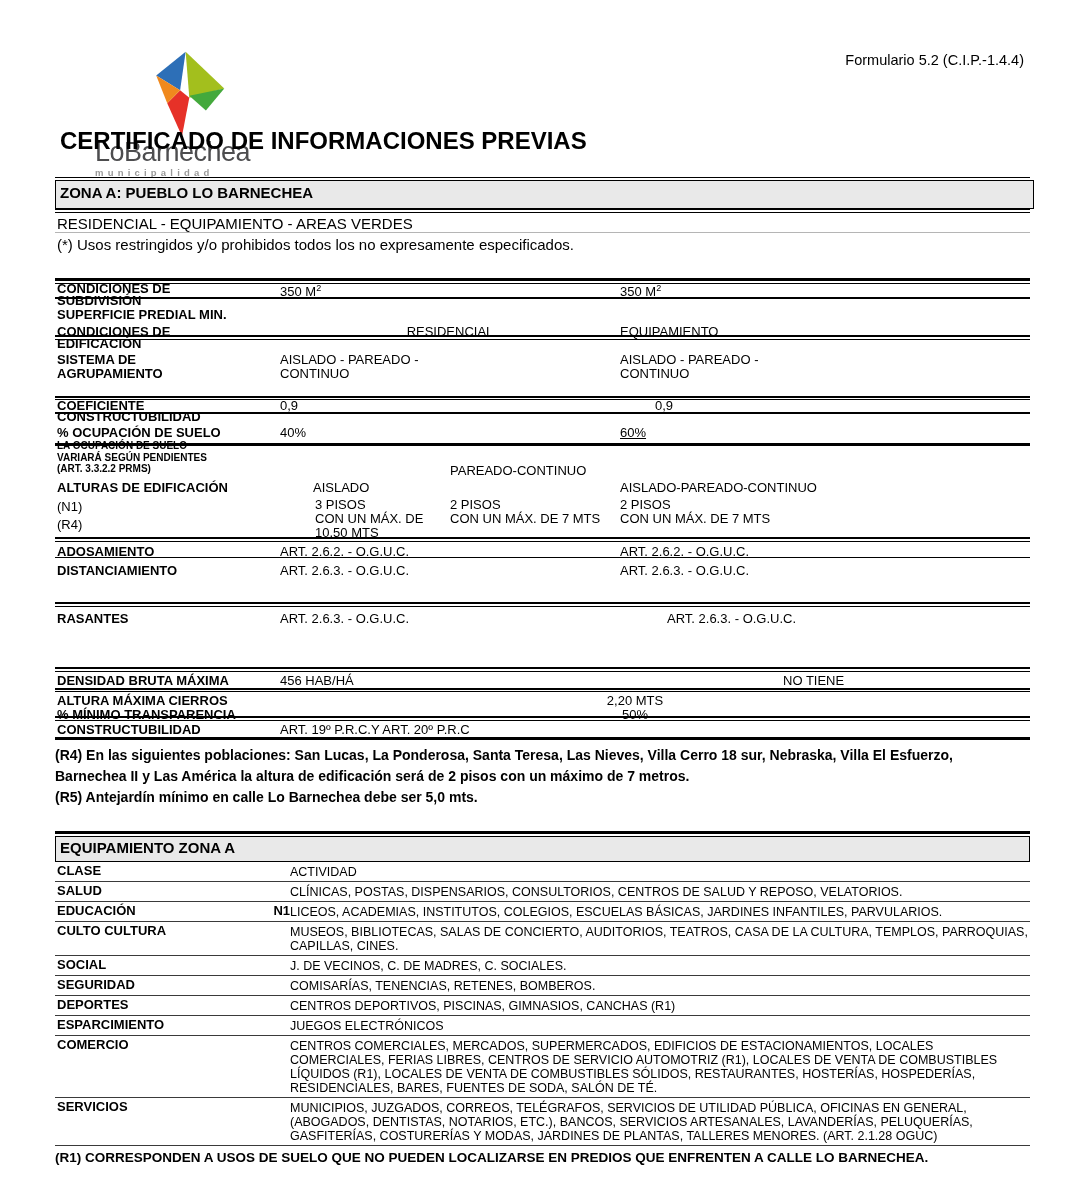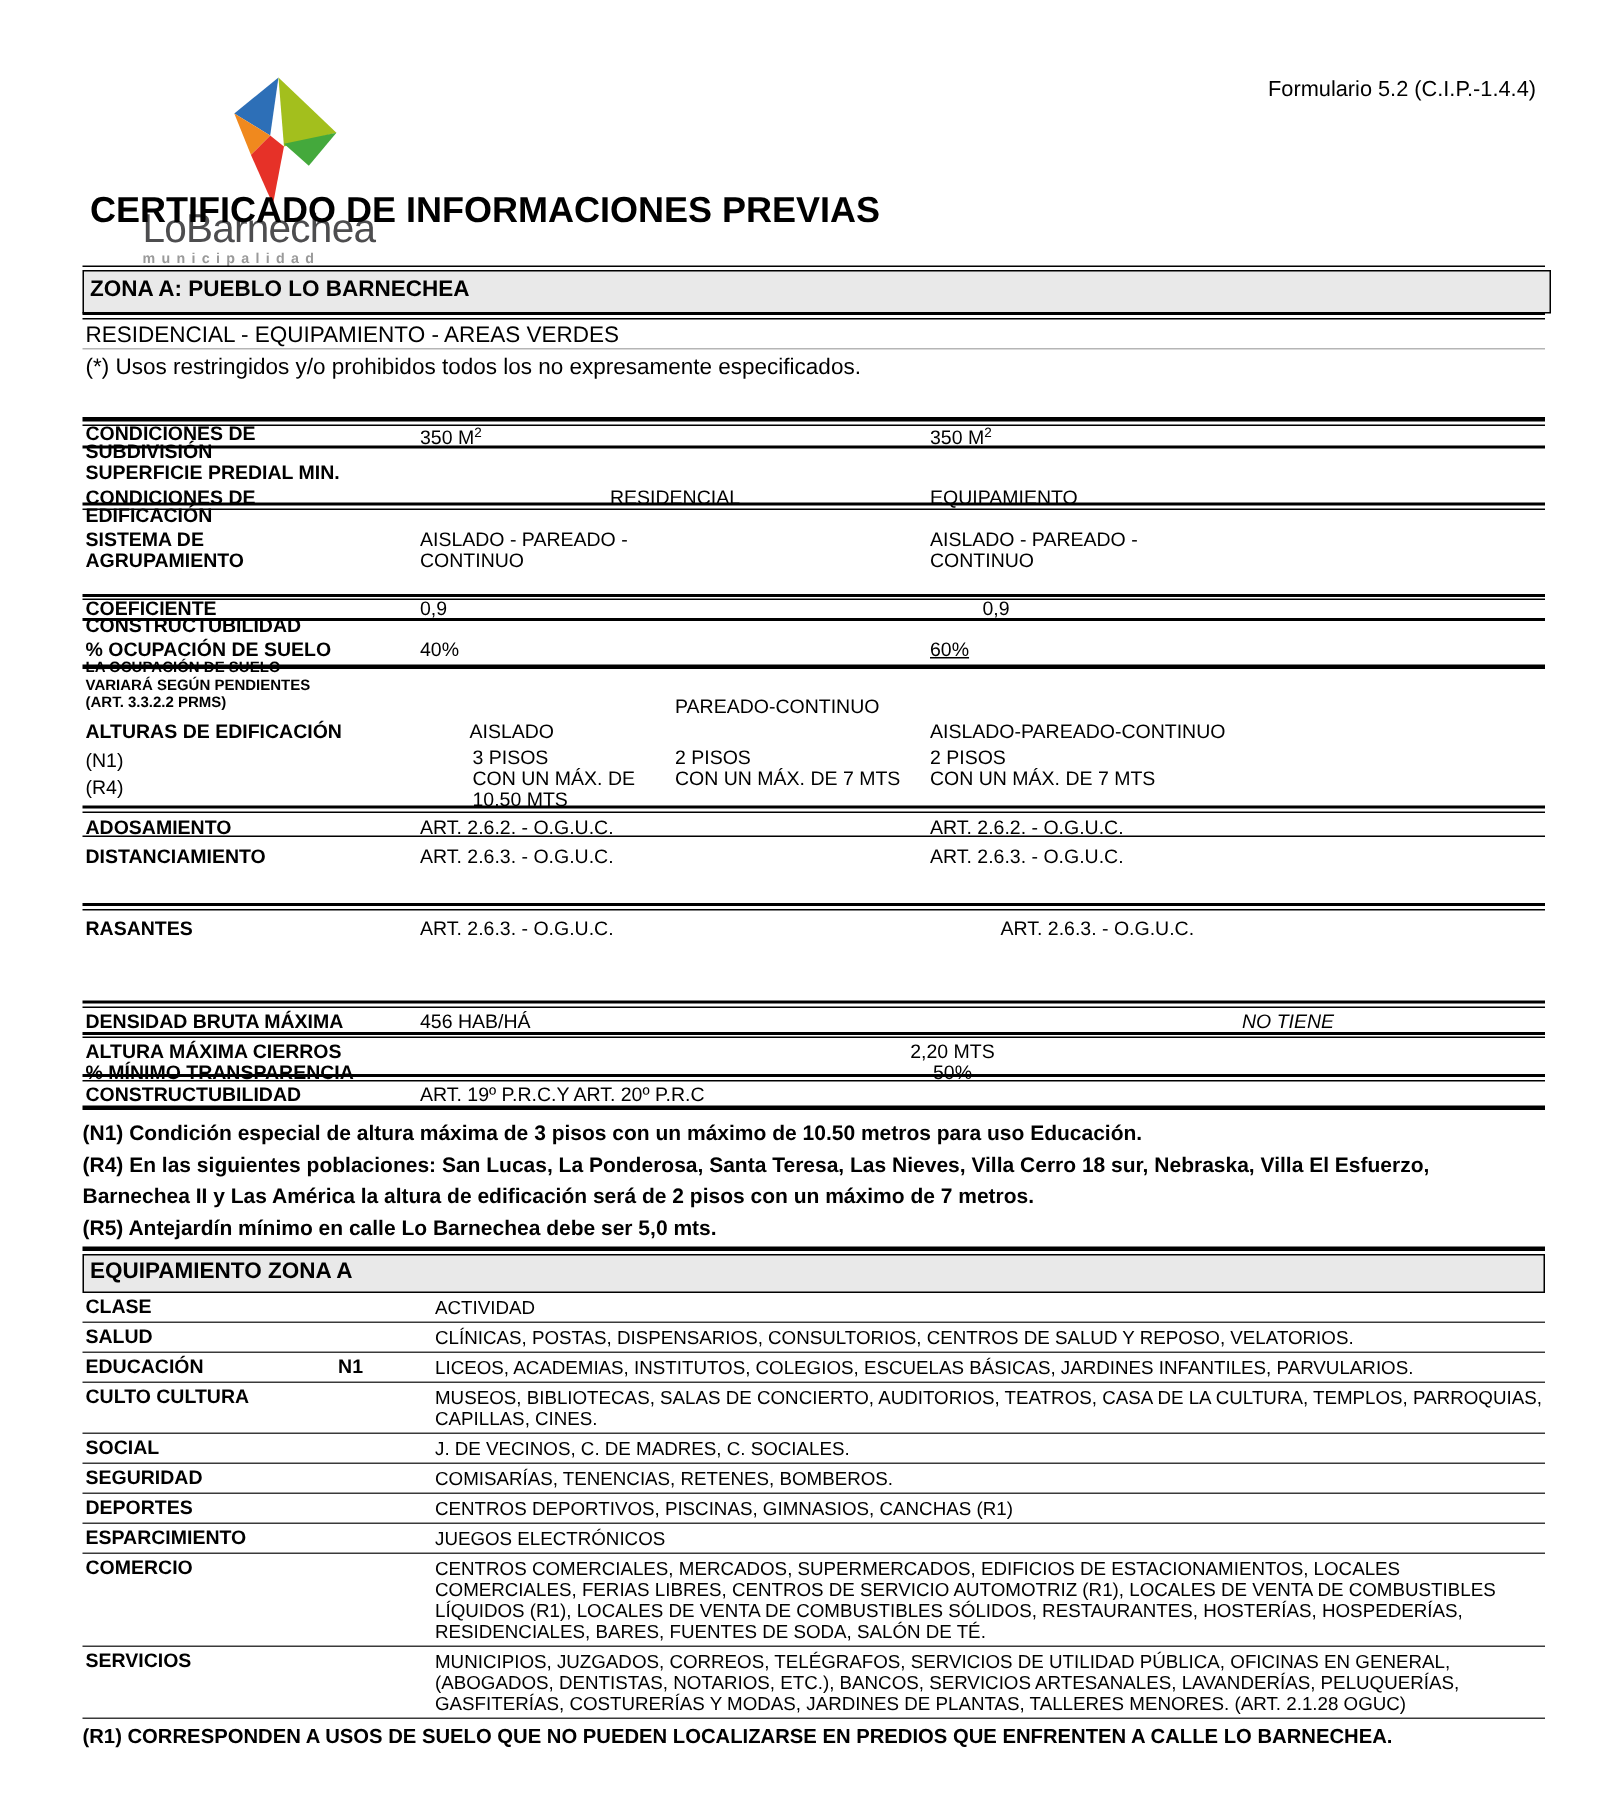--- a/index.html
+++ b/index.html
@@ -19,21 +19,21 @@
   .title{position:absolute;left:0;top:127px;width:100%;text-align:left;margin:0;
          font-size:24px;font-weight:bold;padding-left:60px;box-sizing:border-box;}
   .zonebar{position:absolute;left:0;top:3px;width:973px;height:24px;background:#e9e9e9;
            border:1px solid #000;font-size:15px;font-weight:bold;padding:3px 0 0 4px;box-sizing:content-box;}
   .note{font-size:14px;font-weight:bold;line-height:21px;white-space:pre-line;}
   .equipbar{background:#e9e9e9;border:1px solid #000;height:22px;font-size:15px;font-weight:bold;
             padding:2px 0 0 4px;margin-top:2px;}
   .erow{display:flex;border-bottom:1px solid #3a3a3a;padding:2px 0 2px 2px;}
   .erow:last-of-type{border-bottom:3px solid #000;}
   .elabel{flex:none;width:233px;font-size:13px;font-weight:bold;line-height:14px;display:flex;}
-  .etag{margin-left:auto;padding-right:48px;}
+  .etag{margin-left:auto;}
   .eval{flex:1;font-size:12.5px;line-height:14px;padding-top:1px;}
   .footnote{font-size:13.5px;font-weight:bold;margin-top:4px;}
   sup{font-size:9px;}
 </style>
 </head>
 <body>
 
 <div class="page">
 
   <div class="formref">Formulario 5.2  (C.I.P.-1.4.4)</div>
@@ -138,33 +138,32 @@
     <div class="abs b t13" style="left:2px;top:286px;">DISTANCIAMIENTO</div>
     <div class="abs t13" style="left:225px;top:286px;">ART. 2.6.3. - O.G.U.C.</div>
     <div class="abs t13" style="left:565px;top:286px;">ART. 2.6.3. - O.G.U.C.</div>
 
     <div class="abs b t13" style="left:2px;top:334px;">RASANTES</div>
     <div class="abs t13" style="left:225px;top:334px;">ART. 2.6.3. - O.G.U.C.</div>
     <div class="abs t13" style="left:612px;top:334px;">ART. 2.6.3. - O.G.U.C.</div>
 
     <div class="abs b t13" style="left:2px;top:396px;">DENSIDAD BRUTA MÁXIMA</div>
     <div class="abs t13" style="left:225px;top:396px;">456 HAB/HÁ</div>
-    <div class="abs t13" style="left:773px;top:396px;font-style:italic;">NO TIENE</div>
+    <div class="abs t13" style="left:728px;top:396px;">NO TIENE</div>
 
     <div class="abs b t13 ml" style="left:2px;top:416px;">ALTURA MÁXIMA CIERROS
 % MÍNIMO TRANSPARENCIA</div>
     <div class="abs t13 ml" style="left:225px;top:416px;width:710px;text-align:center;">2,20 MTS
 50%</div>
 
     <div class="abs b t13" style="left:2px;top:445px;">CONSTRUCTUBILIDAD</div>
     <div class="abs t13" style="left:225px;top:445px;width:710px;text-align:left;">ART. 19º P.R.C.Y ART. 20º P.R.C</div>
   </section>
 
   <section class="abs" style="left:55px;top:745px;width:978px;">
-    <div class="note">(N1) Condición especial de altura máxima de  3 pisos  con un máximo de 10.50 metros para uso Educación.</div>
     <div class="note">(R4) En las siguientes poblaciones: San Lucas, La Ponderosa, Santa Teresa, Las Nieves, Villa Cerro 18 sur, Nebraska, Villa El Esfuerzo,
 Barnechea II y Las América la altura de edificación será de 2 pisos con un máximo de 7 metros.</div>
     <div class="note">(R5) Antejardín mínimo en calle Lo Barnechea debe ser 5,0 mts.</div>
   </section>
 
   <section class="abs" style="left:55px;top:831px;width:975px;">
     <div style="height:3px;background:#000;"></div>
     <div class="equipbar">
       <span>EQUIPAMIENTO ZONA A</span>
     </div>

